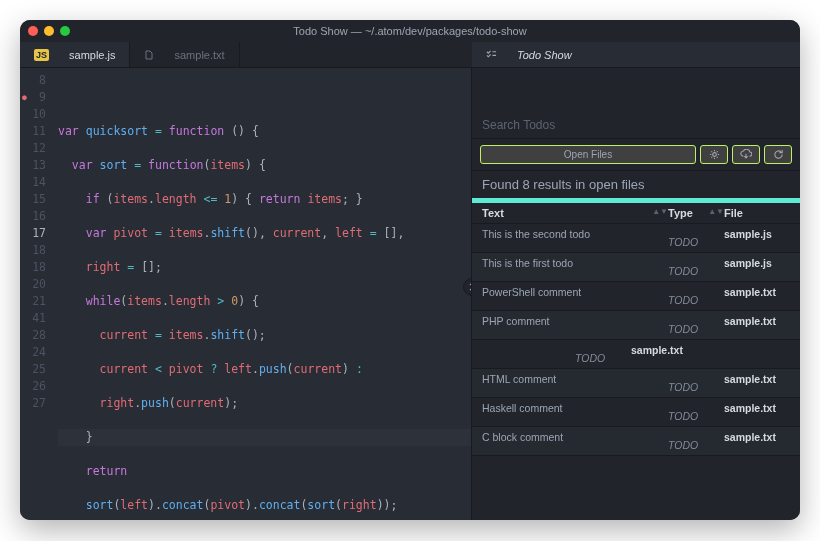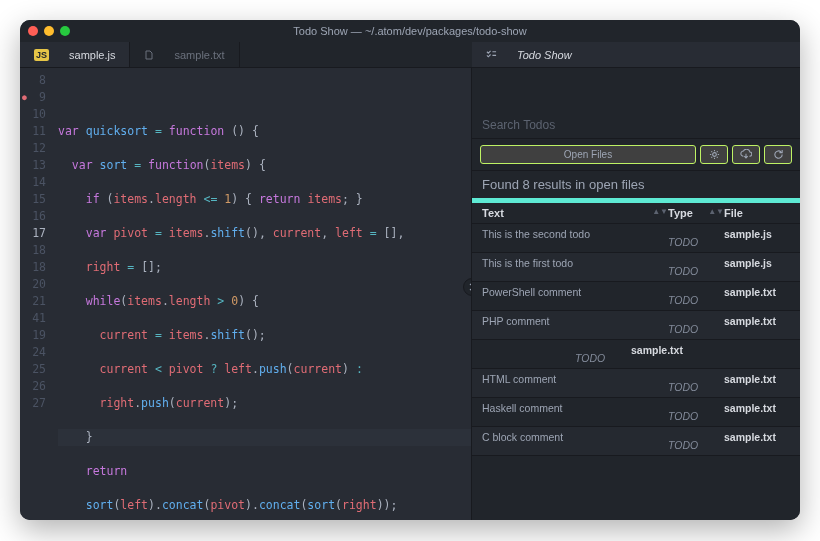--- a/index.html
+++ b/index.html
@@ -243,21 +243,21 @@
           <div class="num">13</div>
           <div class="num">14</div>
           <div class="num">15</div>
           <div class="num">16</div>
           <div class="num current">17</div>
           <div class="num">18</div>
           <div class="num">18</div>
           <div class="num">20</div>
           <div class="num">21</div>
           <div class="num">41</div>
-          <div class="num">19</div>
+          <div class="num">28</div>
           <div class="num">24</div>
           <div class="num">25</div>
           <div class="num">26</div>
           <div class="num">27</div>
         </div>
       <div class="code">
 <div class="line"> </div>
 <div class="line"><span class="kw">var</span> <span class="fn">quicksort</span> <span class="op">=</span> <span class="kw">function</span> () {</div>
 <div class="line">  <span class="kw">var</span> <span class="fn">sort</span> <span class="op">=</span> <span class="kw">function</span>(<span class="var">items</span>) {</div>
 <div class="line">    <span class="kw">if</span> (<span class="var">items</span>.<span class="prop">length</span> <span class="op">&lt;=</span> <span class="num2">1</span>) { <span class="kw">return</span> <span class="var">items</span>; }</div>

